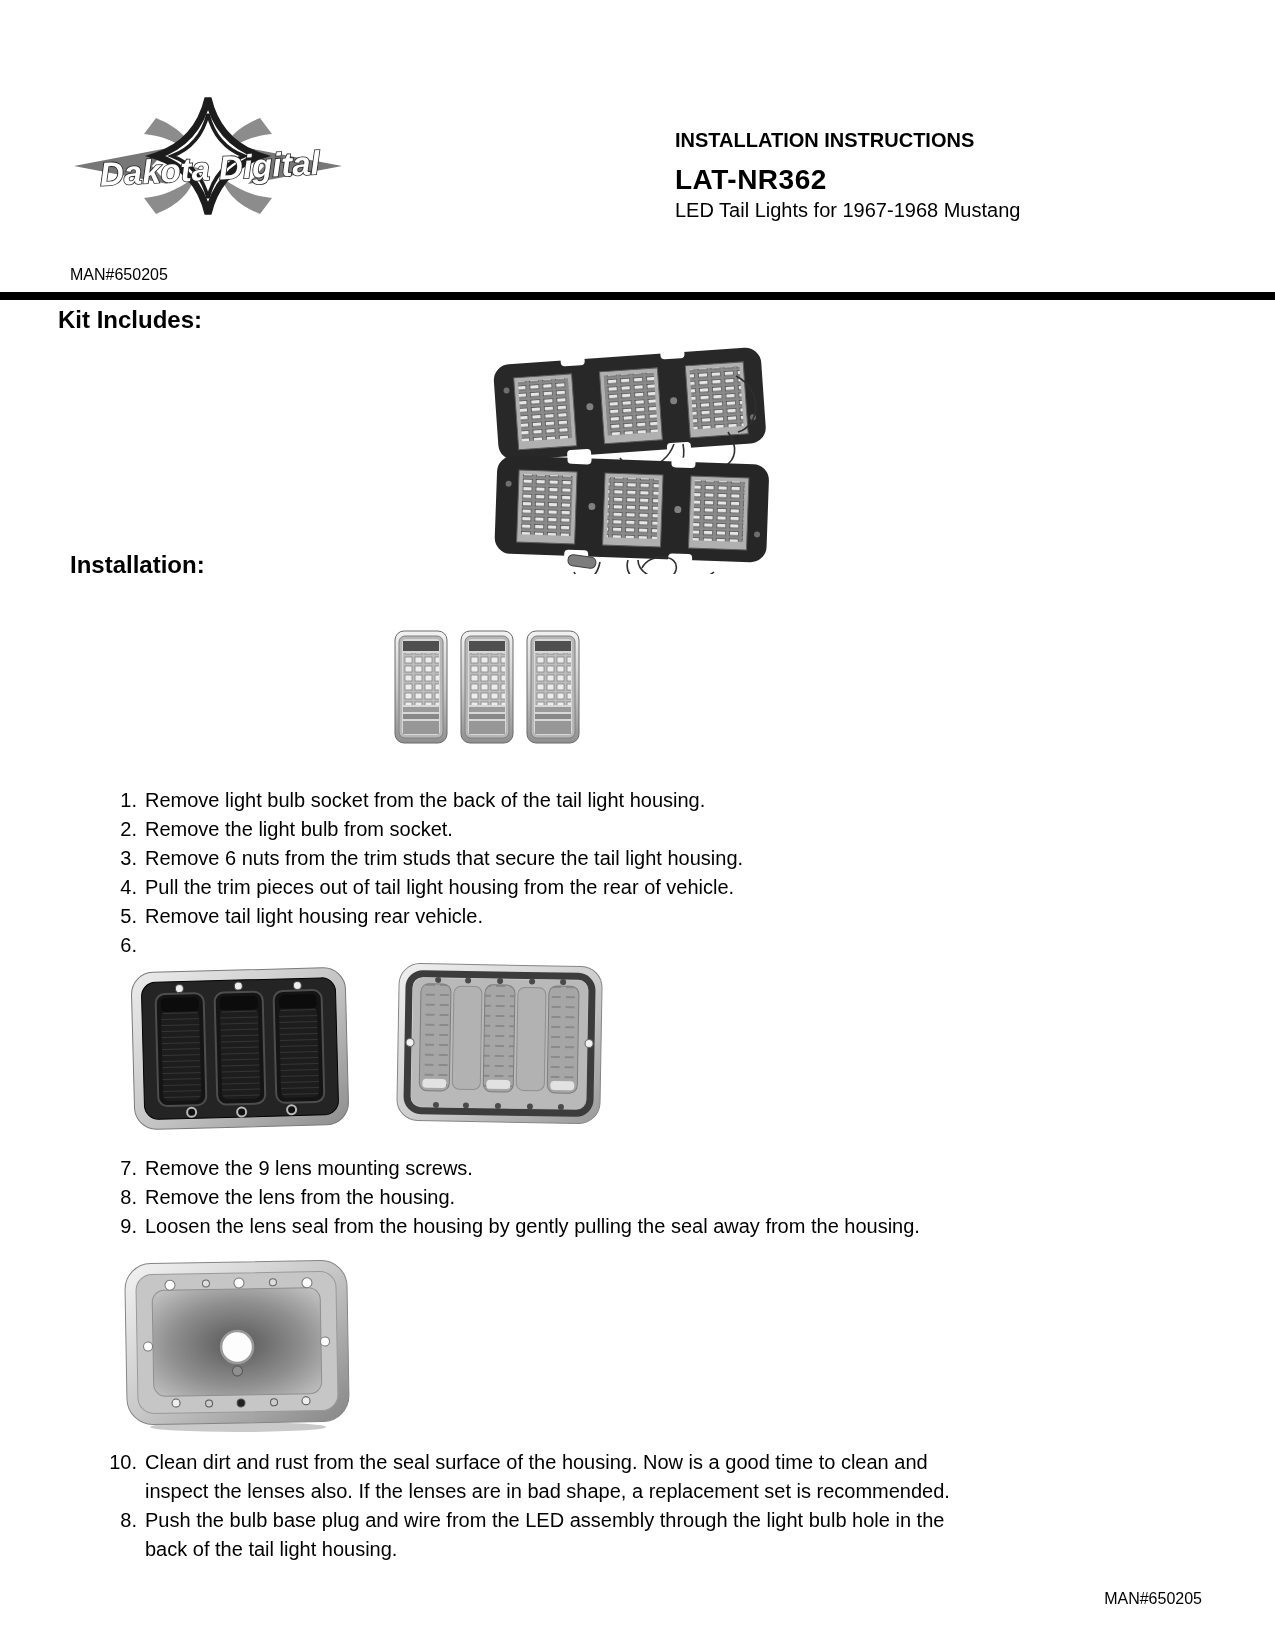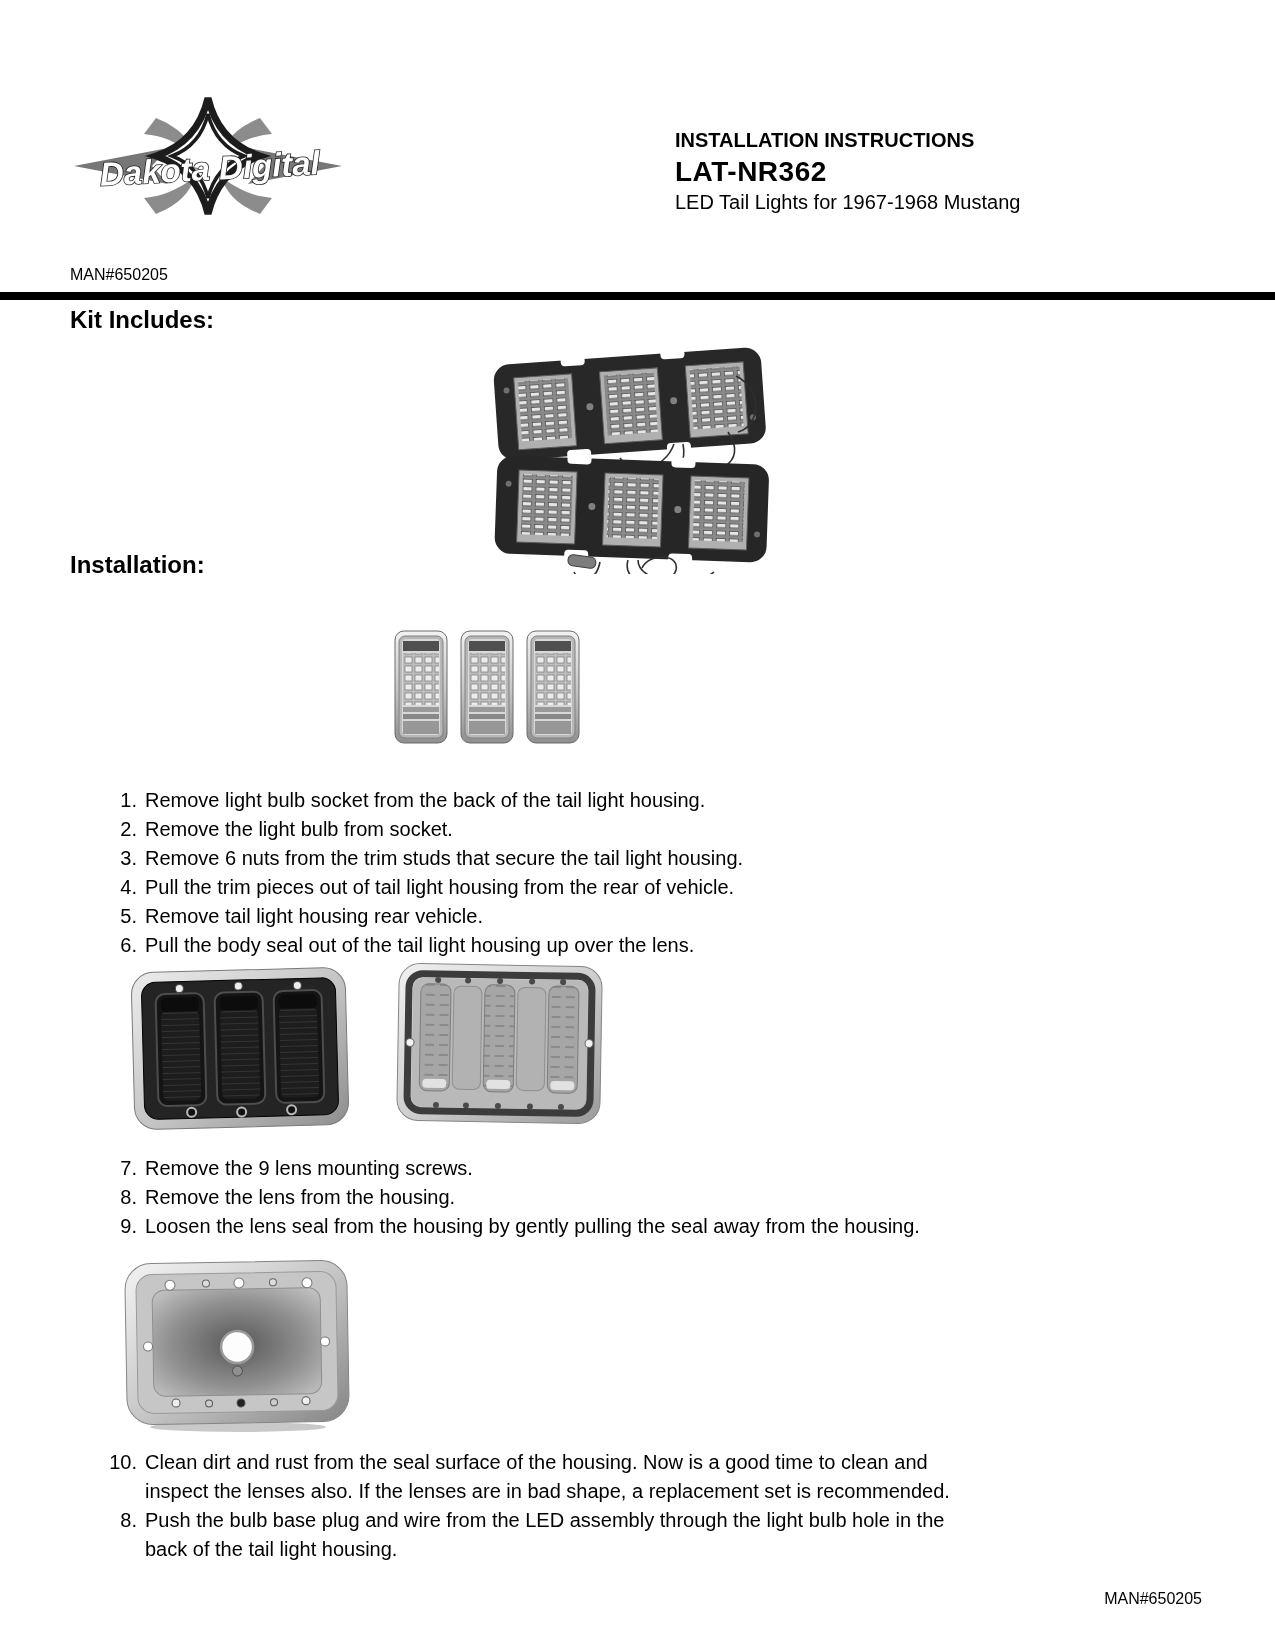--- a/index.html
+++ b/index.html
@@ -5,26 +5,26 @@
   html,body{margin:0;padding:0;background:#fff;}
   .page{
     position:relative;width:1275px;height:1651px;background:#ffffff;
     font-family:"Liberation Sans","DejaVu Sans",sans-serif;color:#000;overflow:hidden;
   }
   .abs{position:absolute;}
   
   .logo{left:72px;top:92px;width:272px;height:148px;}
   .hdr{left:675px;top:128px;width:480px;}
   .hdr .doc-type{font-size:20px;font-weight:bold;line-height:24px;}
-  .hdr .model{font-size:28px;font-weight:bold;line-height:32px;margin-top:4px;letter-spacing:0.5px;}
+  .hdr .model{font-size:28px;font-weight:bold;line-height:32px;margin-top:12px;letter-spacing:0.5px;}
   .hdr .subtitle{font-size:20px;line-height:24px;margin-top:2px;}
   .man-top{left:70px;top:266px;font-size:16px;}
   .rule{left:0;top:292px;width:1275px;height:8px;background:#000;}
   .h-section{font-size:24px;font-weight:bold;}
-  .kit-heading{left:70px;top:306px;}
+  .kit-heading{left:58px;top:306px;}
   .install-heading{left:70px;top:551px;}
   
   .kit-photo{left:478px;top:332px;width:310px;height:242px;}
   .lens-photo{left:394px;top:629px;width:186px;height:116px;}
   .housing-front-photo{left:130px;top:965px;width:222px;height:168px;}
   .lens-back-photo{left:395px;top:962px;width:211px;height:166px;}
   .housing-empty-photo{left:122px;top:1259px;width:232px;height:176px;}
   
   .steps{left:101px;width:1030px;font-size:20px;line-height:29px;}
   .steps-a{top:786px;}
@@ -200,21 +200,20 @@
     <div class="step">
         <span class="step-num">4.</span>
         <span class="step-text">Pull the trim pieces out of tail light housing from the rear of vehicle.</span>
       </div>
     <div class="step">
         <span class="step-num">5.</span>
         <span class="step-text">Remove tail light housing rear vehicle.</span>
       </div>
     <div class="step">
         <span class="step-num">6.</span>
-        <span class="step-text">Pull the body seal out of the tail light housing up over the lens.</span>
       </div>
   </div>
 
   <svg class="abs housing-front-photo" viewBox="0 0 222 168">
     <defs>
       <linearGradient id="chromeD" x1="0" y1="0" x2="1" y2="1">
         <stop offset="0" stop-color="#ececec"></stop>
           <stop offset="0.55" stop-color="#c2c2c2"></stop>
           <stop offset="1" stop-color="#8e8e8e"></stop>
       </linearGradient>

